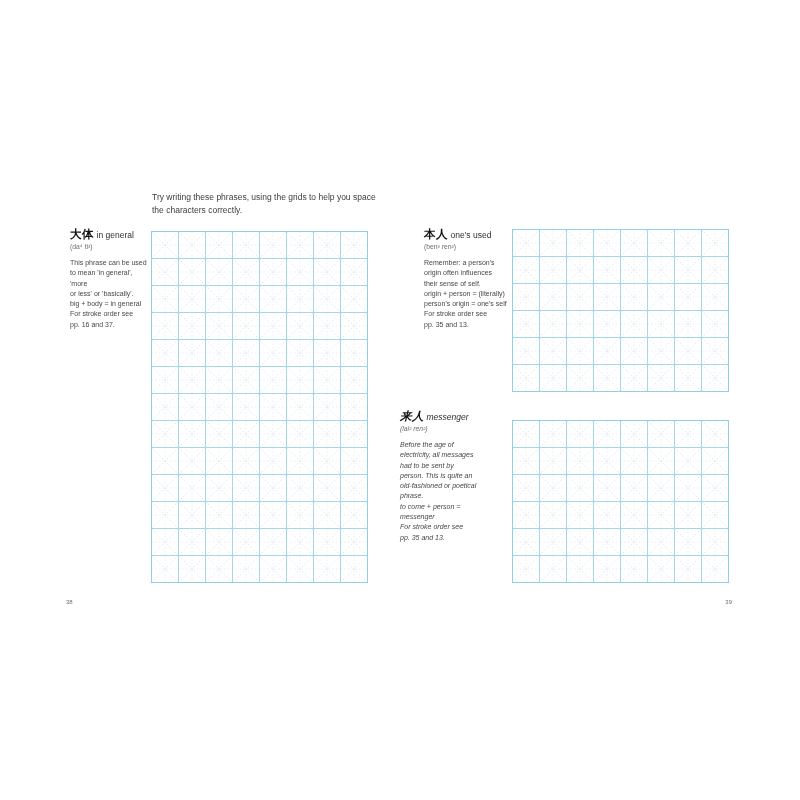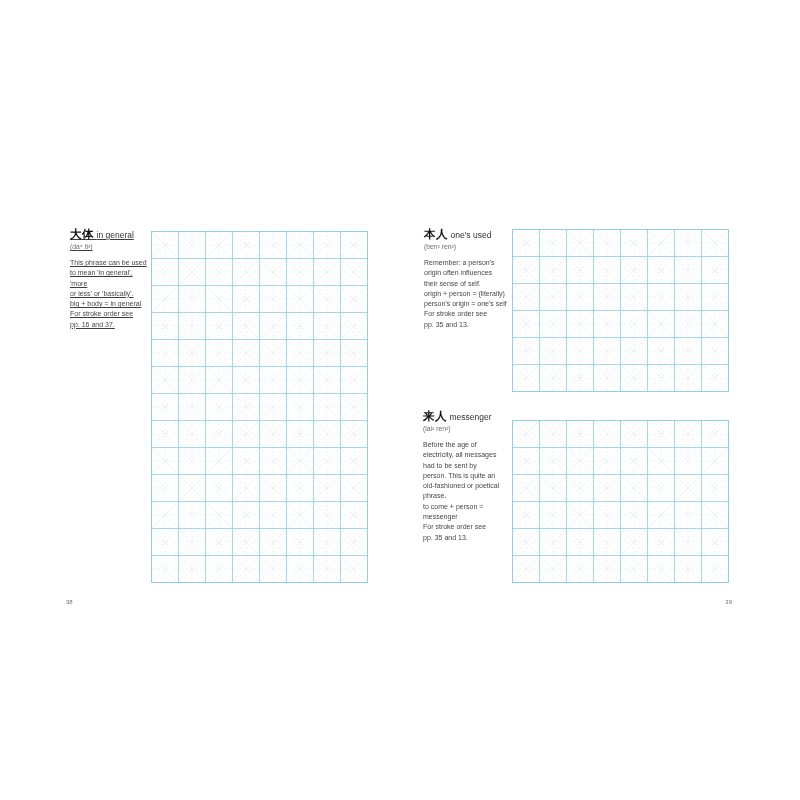--- a/index.html
+++ b/index.html
@@ -46,42 +46,44 @@
     margin-top: 1px;
   }
   .entry-desc {
     margin-top: 6px;
     font-size: 7px;
     line-height: 10.3px;
     color: #474747;
     white-space: pre-line;
   }
 
-  .left-entry  { left: 70px;  top: 228px; width: 80px; text-decoration: underline; }
+  .left-entry  { left: 70px;  top: 228px; width: 80px; }
   .right-entry-1 { left: 424px; top: 228px; width: 92px; }
-  .right-entry-2 { left: 423px; top: 410px; width: 92px; }
+  .right-entry-2 { left: 400px; top: 410px; width: 92px; font-style: italic; }
 
   .grid-left   { left: 151px; top: 231px; }
   .grid-right-top    { left: 512px; top: 229px; }
   .grid-right-bottom { left: 512px; top: 420px; }
 
   .page-number {
     font-size: 6px;
     color: #707070;
     width: 14px;
   }
   .page-number-left  { left: 66px;  top: 599px; text-align: left; }
   .page-number-right { left: 718px; top: 599px; text-align: right; }
 
   svg { display: block; }
 </style>
 </head>
 <body>
 
 <div class="abs intro">
+  <div>Try writing these phrases, using the grids to help you space</div>
+  <div>the characters correctly.</div>
 </div>
 
 <div class="abs entry left-entry">
   <div class="entry-heading">
     <span class="entry-hanzi">大体</span>
     <span class="entry-meaning">in general</span>
   </div>
   <div class="entry-pinyin">(da⁴ ti³)</div>
   <div class="entry-desc">This phrase can be used
 to mean 'in general', 'more

